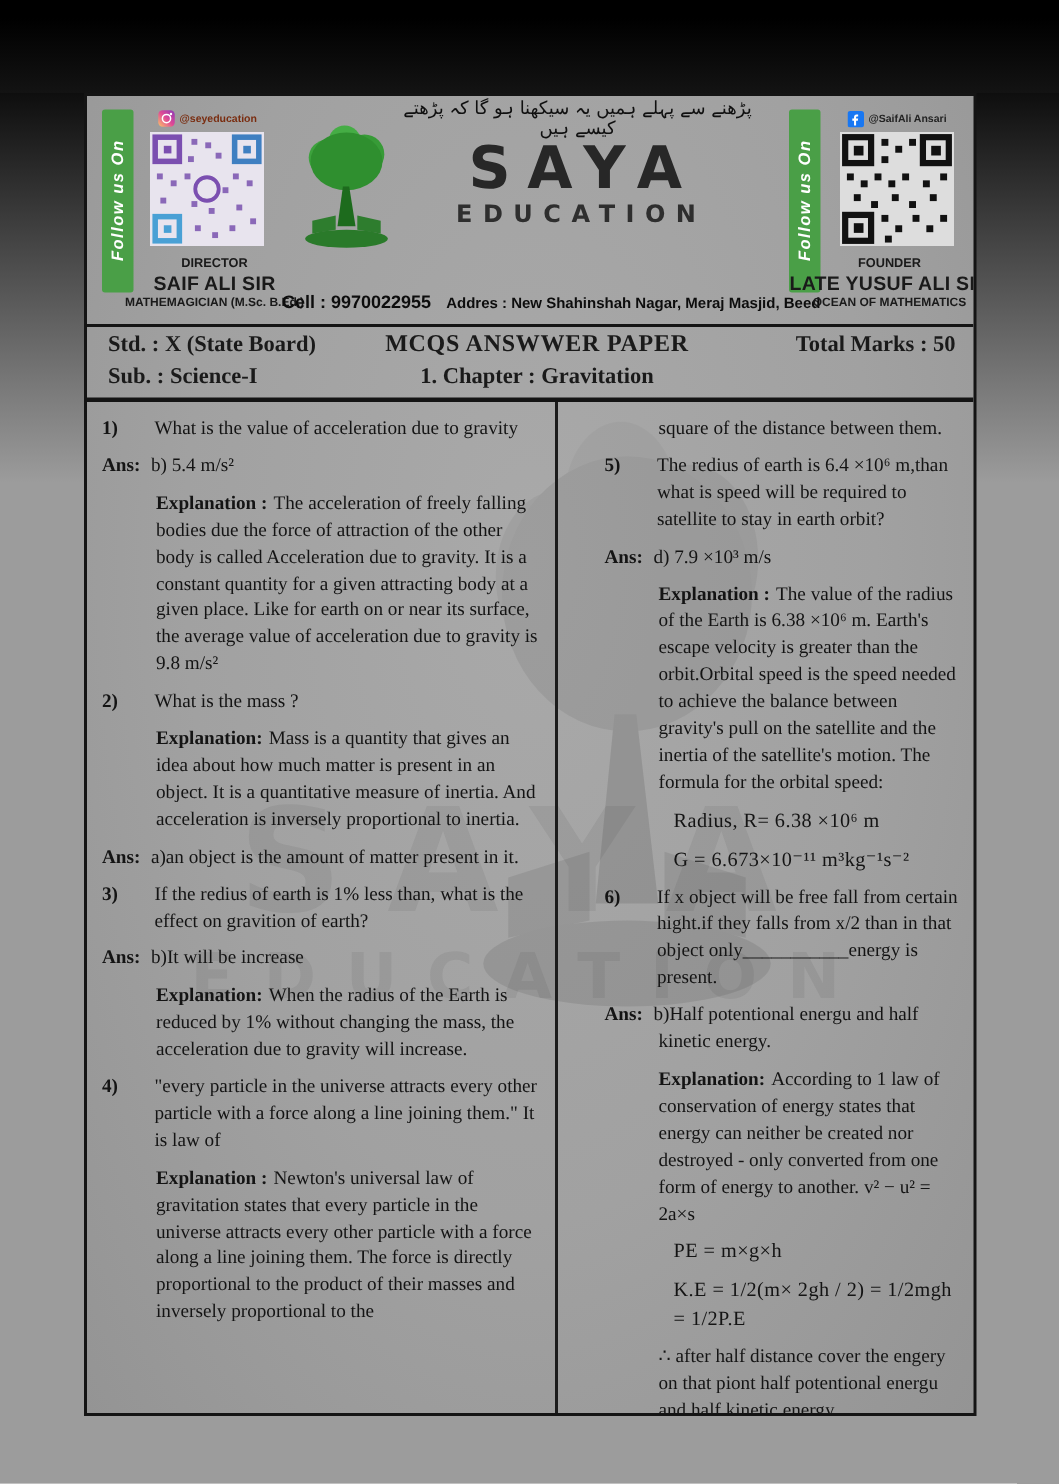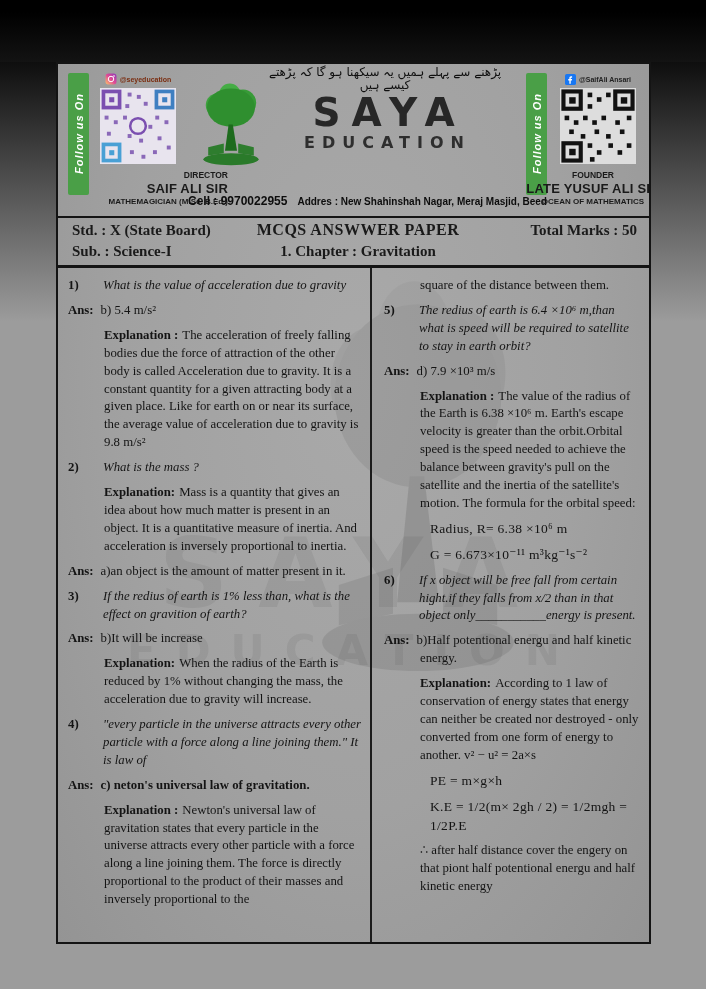--- a/index.html
+++ b/index.html
@@ -27,21 +27,21 @@
                font-size:11px;color:#fff;letter-spacing:1px;white-space:nowrap;}
   .banner.bl{left:10px;top:9px;} .banner.br{left:468px;top:9px;}
   .qrwrap{position:absolute;top:8px;width:86px;text-align:center;}
   .qrwrap.ql{left:37px;} .qrwrap.qr{left:497px;}
   .qrhead{display:flex;align-items:center;justify-content:center;gap:3px;height:14px;}
   .handle{font-family:"Liberation Sans",sans-serif;font-weight:bold;font-size:7px;color:#7a2d10;}
   .handle.fb{color:#222;}
   .qrbox{margin:2px auto 0;width:76px;height:76px;background:#b9b9b9;}
   .idblock{position:absolute;top:106px;width:170px;text-align:center;
            font-family:"Liberation Sans",sans-serif;font-weight:bold;line-height:1.25;}
-  .idblock.il{left:0;text-align:right;} .idblock.ir{left:450px;}
+  .idblock.il{left:0;} .idblock.ir{left:450px;}
   .idrole{font-size:8.5px;} .idname{font-size:13px;letter-spacing:.2px;} .idqual{font-size:8px;}
   .treelogo{position:absolute;left:137px;top:12px;width:72px;height:98px;}
   .cblock{position:absolute;left:208px;top:2px;width:238px;text-align:center;}
   .urdu{font-family:"DejaVu Sans",sans-serif;font-size:12px;direction:rtl;color:#101010;
         line-height:1.1;margin-bottom:1px;}
   .brand{font-family:"DejaVu Sans",sans-serif;font-weight:900;font-size:39px;line-height:1.02;
          letter-spacing:11px;color:#272727;margin-left:8px;}
   .brandsub{font-family:"DejaVu Sans",sans-serif;font-weight:bold;font-size:16px;
             letter-spacing:7px;color:#2e2e2e;margin-left:5px;}
   .contact{position:absolute;left:130px;top:130px;width:360px;display:flex;gap:10px;
@@ -54,23 +54,23 @@
         font-size:15px;z-index:2;}
   .t-std{position:absolute;left:14px;top:4px;}
   .t-title{position:absolute;left:160px;top:3px;width:280px;text-align:center;font-size:16px;letter-spacing:.5px;}
   .t-marks{position:absolute;right:12px;top:4px;}
   .t-sub{position:absolute;left:14px;top:25px;}
   .t-chap{position:absolute;left:160px;top:25px;width:280px;text-align:center;}
 
   
   .bodyarea{position:relative;display:flex;height:674px;z-index:1;}
   .colL{width:294px;border-right:2px solid #1c1c1c;padding:9px 8px 0 10px;box-sizing:content-box;}
-  .colR{flex:1;padding:9px 10px 16px 12px;}
+  .colR{flex:1;padding:9px 10px 16px 12px;margin-left:19px;}
   .item{margin-bottom:7px;font-size:12.8px;line-height:1.4;color:#141414;position:relative;z-index:2;}
-  .q{display:flex;} .qnum{width:35px;flex-shrink:0;font-weight:bold;} .qtext{flex:1;font-style:italic;}
+  .q{display:flex;} .qnum{width:35px;flex-shrink:0;font-weight:bold;} .qtext{flex:1;}
   .ans{padding-left:36px;text-indent:-36px;}
   .anslabel{font-weight:bold;margin-right:7px;}
   .boldans .anstext{font-weight:bold;}
   .exp{margin-left:36px;} .expb{font-weight:bold;margin-right:4px;}
   .cont{margin-left:36px;}
   .formula{margin-left:46px;font-size:13.5px;letter-spacing:.3px;}
   .funder{display:inline-block;border-bottom:1.5px solid #1c1c1c;padding:0 14px 5px 2px;}
   .funder sub{font-size:8px;}
   .sqrtbar{border-top:1.5px solid #1c1c1c;padding-top:1px;}
 
@@ -296,23 +296,20 @@
           <span class="anslabel">Ans:</span><span class="anstext">b)It will be increase</span>
         </div>
         <div class="item exp">
           <span class="expb">Explanation:</span><span>When the radius of the Earth is reduced by 1% without changing the mass, the acceleration due to gravity will increase.</span>
         </div>
 
         <div class="item q">
           <span class="qnum">4)</span>
           <span class="qtext">"every particle in the universe attracts every other particle with a force along a line joining them." It is law of</span>
         </div>
-        <div class="item ans boldans">
-          <span class="anslabel">Ans:</span><span class="anstext">c) neton's universal law of gravitation.</span>
-        </div>
         <div class="item exp">
           <span class="expb">Explanation :</span><span>Newton's universal law of gravitation states that every particle in the universe attracts every other particle with a force along a line joining them. The force is directly proportional to the product of their masses and inversely proportional to the</span>
         </div>
       </div>
 
       <div class="colR">
         <div class="item cont">
           <span>square of the distance between them.</span>
         </div>
 

